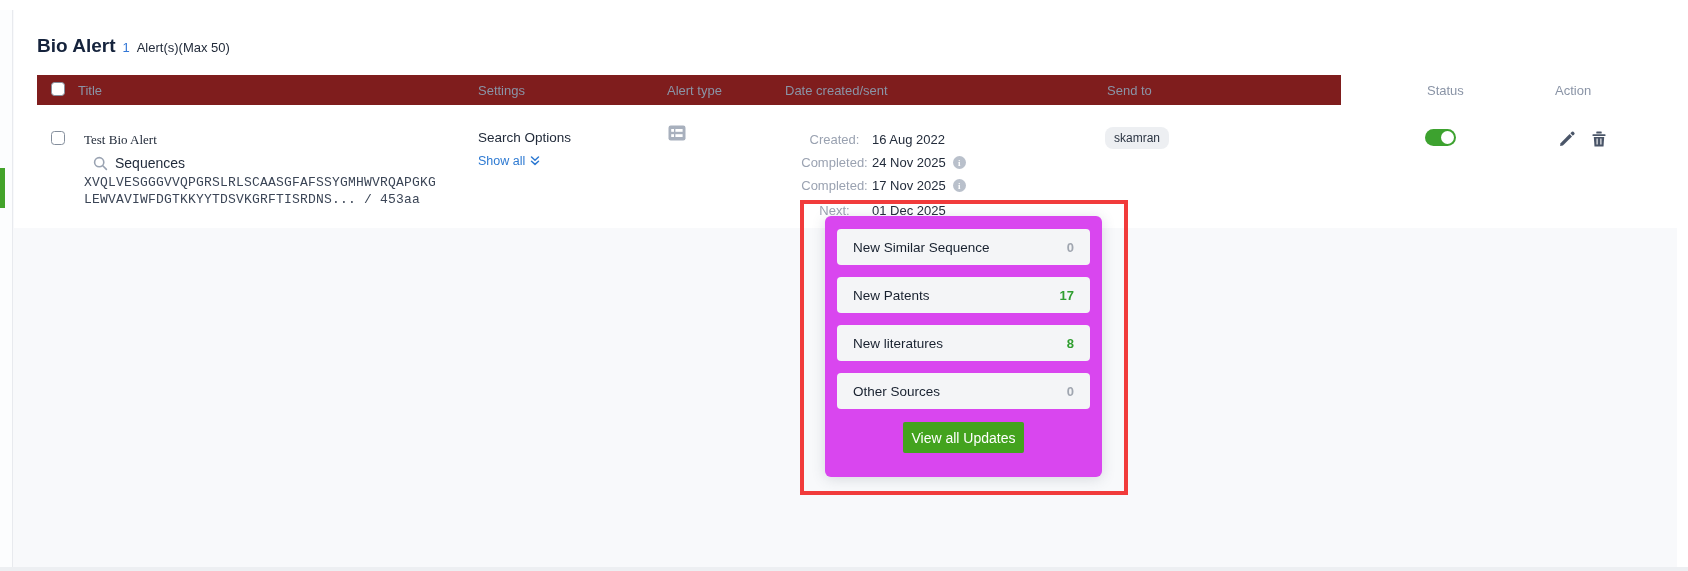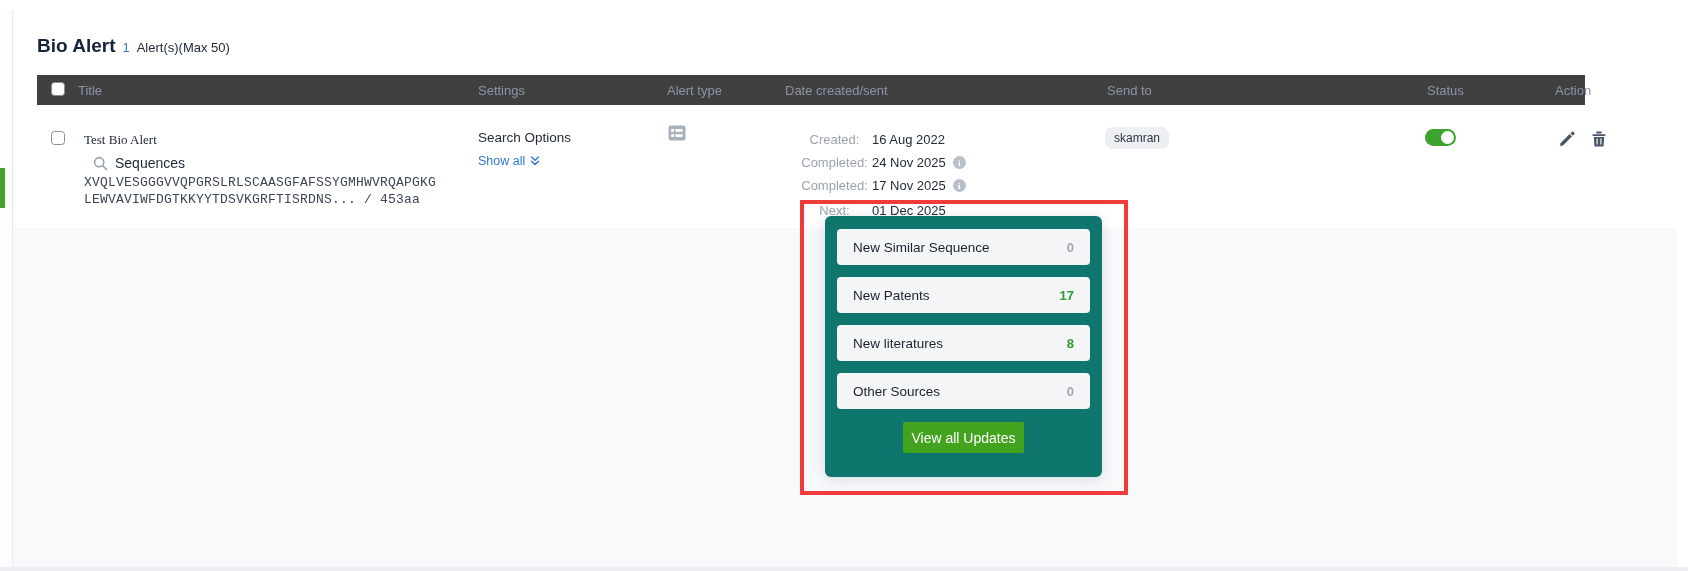--- a/index.html
+++ b/index.html
@@ -17,21 +17,21 @@
   .right-strip { position:absolute; left:1677px; top:0; width:11px; height:571px; background:#ffffff; }
   .bottom-strip { position:absolute; left:0; top:567px; width:1688px; height:4px; background:#edeff2; }
 
   .white-panel { position:absolute; left:14px; top:10px; width:1663px; height:218px; background:#ffffff; }
 
   .page-title-wrap { position:absolute; left:37px; top:35px; display:flex; align-items:baseline; gap:7px; z-index:2; }
   .page-title { font-size:19px; font-weight:bold; color:#15233c; }
   .alert-count { font-size:13px; color:#3377d6; }
   .alert-count-suffix { font-size:13px; color:#232c3b; }
 
-  .header-row { position:absolute; left:37px; top:75px; width:1548px; height:30px; background:#404040; z-index:2; }
+  .header-row { position:absolute; left:37px; top:75px; width:1304px; height:30px; background:#7f1d1d; z-index:2; }
   .header-cell { position:absolute; top:8px; font-size:13px; color:#8a94a6; white-space:nowrap; }
   .hc-title { left:41px; } .hc-settings { left:441px; } .hc-alert-type { left:630px; }
   .hc-date { left:748px; } .hc-send-to { left:1070px; } .hc-status { left:1390px; } .hc-action { left:1518px; }
 
   .checkbox { width:14px; height:14px; border:1.5px solid #848e9c; border-radius:3.5px; background:#fff; display:inline-block; }
   .header-check { position:absolute; left:14px; top:7px; }
 
   .row-area { position:absolute; left:37px; top:105px; width:1640px; height:123px; z-index:2; }
   .row-check { position:absolute; left:14px; top:26px; }
   .row-title { position:absolute; left:47px; top:27px; font-size:13px; color:#222b3a;font-family:Liberation Serif, serif; }
@@ -55,21 +55,21 @@
     display:inline-flex; align-items:center; justify-content:center; margin-left:7px; font-family:"Liberation Serif", serif; }
 
   .send-to-tag { position:absolute; left:1068px; top:22px; background:#edeff2; border-radius:8px; padding:4px 9px; font-size:12px; color:#2b3442; }
 
   .toggle { position:absolute; left:1388px; top:24px; width:31px; height:17px; border-radius:9px; background:#3da22f; cursor:pointer; }
   .toggle .knob { position:absolute; right:2px; top:2px; width:13px; height:13px; border-radius:50%; background:#fff; }
 
   .action-icon { position:absolute; top:25px; width:18px; height:18px; cursor:pointer; }
   .pencil-icon { left:1521px; } .trash-icon { left:1553px; }
 
-  .popup-card { position:absolute; left:825px; top:216px; width:277px; height:261px; background:#0f766e; border-radius:6px;
+  .popup-card { position:absolute; left:825px; top:216px; width:277px; height:261px; background:#d946ef; border-radius:6px;
     box-shadow:0 2px 14px rgba(60,70,90,0.18); z-index:5; padding:13px 12px; }
   .popup-item { height:36px; margin-bottom:12px; background:#f4f5f7; border-radius:4px; display:flex; align-items:center;
     justify-content:space-between; padding:0 16px; cursor:pointer; }
   .popup-item-label { font-size:13.5px; color:#18212f; }
   .popup-item-count { font-size:13px; font-weight:bold; color:#a0a6b0; }
   .popup-item.highlight .popup-item-count { color:#2f9e2f; }
   .popup-btn-wrap { display:flex; justify-content:center; margin-top:13px; }
   .view-all-btn { width:121px; height:31px; background:#43a31e; border:none; border-radius:2px; color:#fff; font-size:14px;
     font-family:"Liberation Sans", sans-serif; cursor:pointer; display:flex; align-items:center; justify-content:center; }
 

